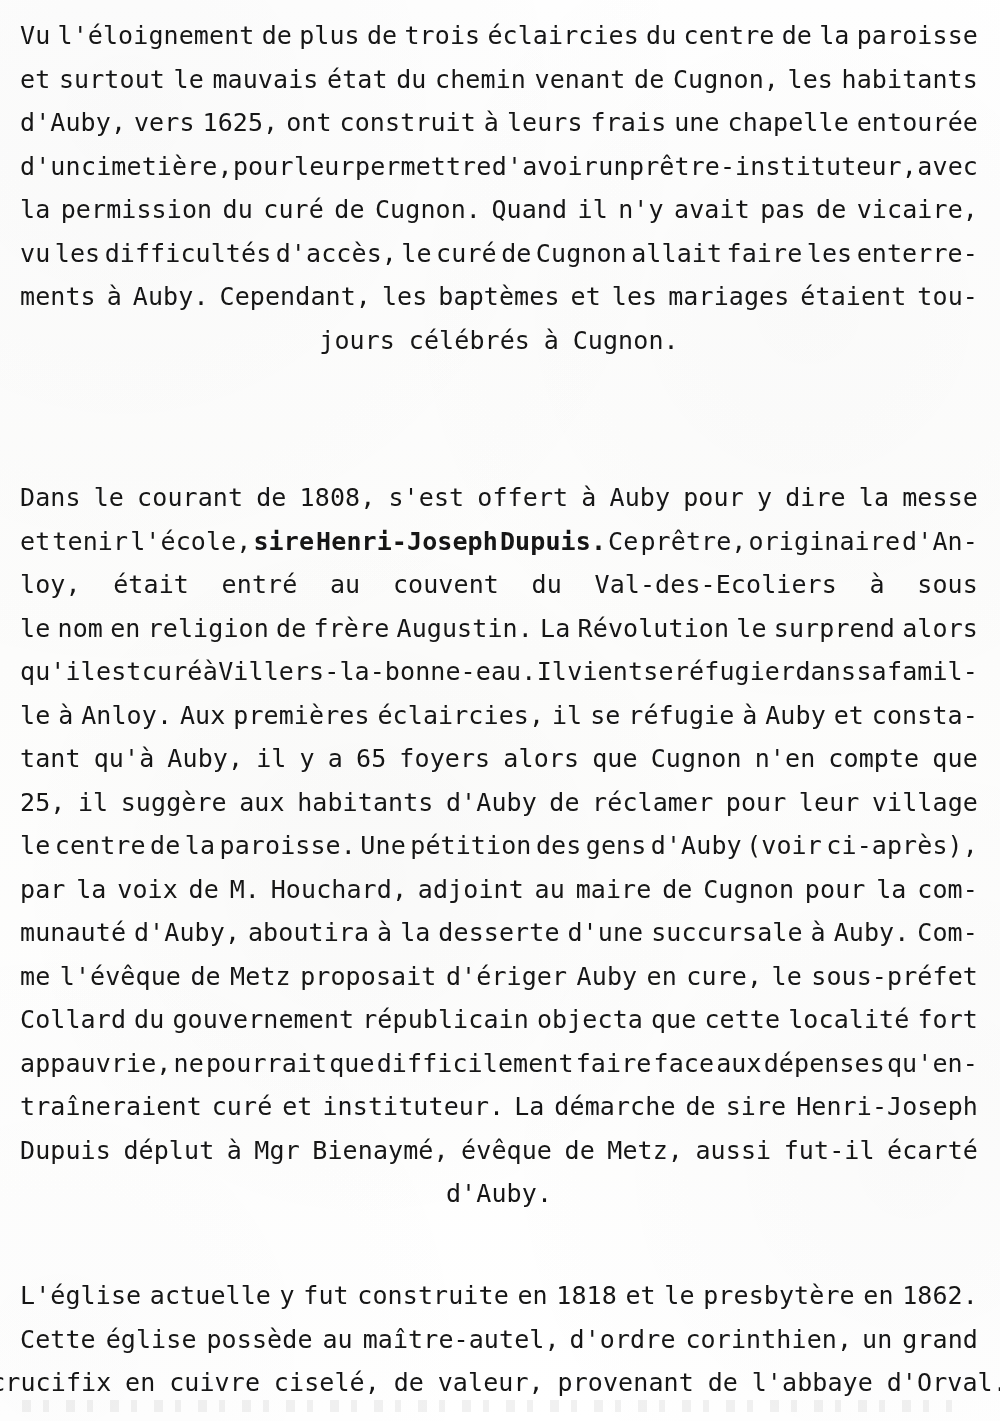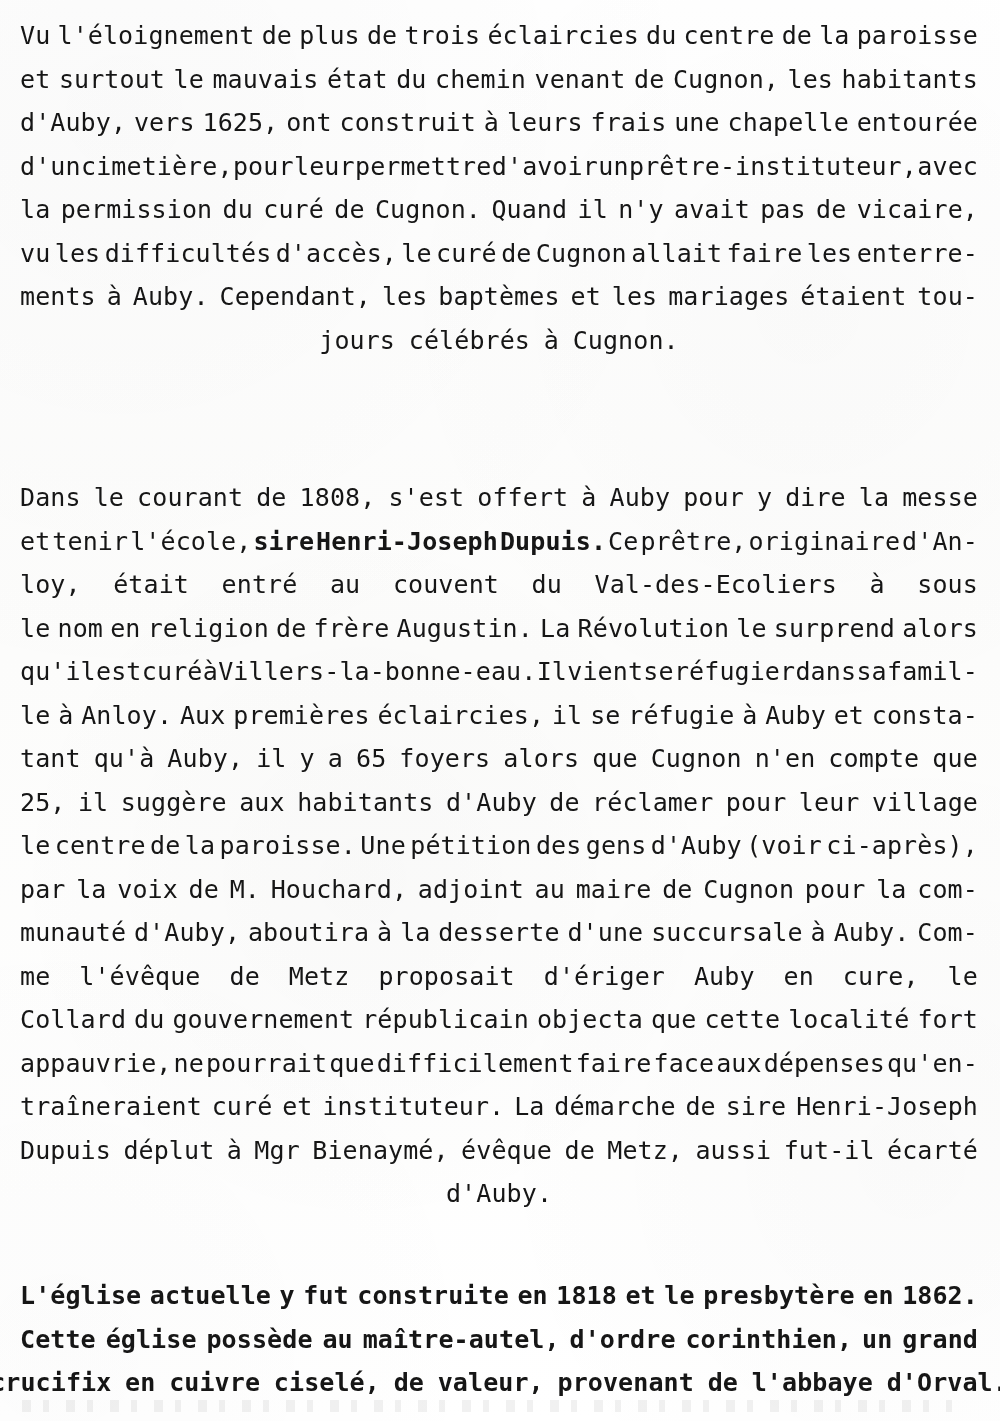--- a/index.html
+++ b/index.html
@@ -64,21 +64,21 @@
     justify-content: center;
   }
   .line.last .w + .w { margin-left: 0.55em; }
 
   .w { display: inline-block; }
   .w.b { font-weight: 700; }
 
   
   #para-1 { top: 14px; }
   #para-2 { top: 448px; margin-top: 28px; }
-  #para-3 { top: 1274px; font-weight: bold; }
+  #para-3 { top: 1274px; }
 
   
   .ghost {
     position: absolute;
     left: 22px;
     top: 1400px;
     width: 930px;
     height: 12px;
     opacity: 0.05;
     background: repeating-linear-gradient(90deg,
@@ -392,20 +392,21 @@
           <span class="w">me</span>
           <span class="w">l'évêque</span>
           <span class="w">de</span>
           <span class="w">Metz</span>
           <span class="w">proposait</span>
           <span class="w">d'ériger</span>
           <span class="w">Auby</span>
           <span class="w">en</span>
           <span class="w">cure,</span>
           <span class="w">le</span>
+          <span class="w">sous-préfet</span>
         </div>
       </div>
       <div class="line">
         <div class="j">
           <span class="w">Collard</span>
           <span class="w">du</span>
           <span class="w">gouvernement</span>
           <span class="w">républicain</span>
           <span class="w">objecta</span>
           <span class="w">que</span>

